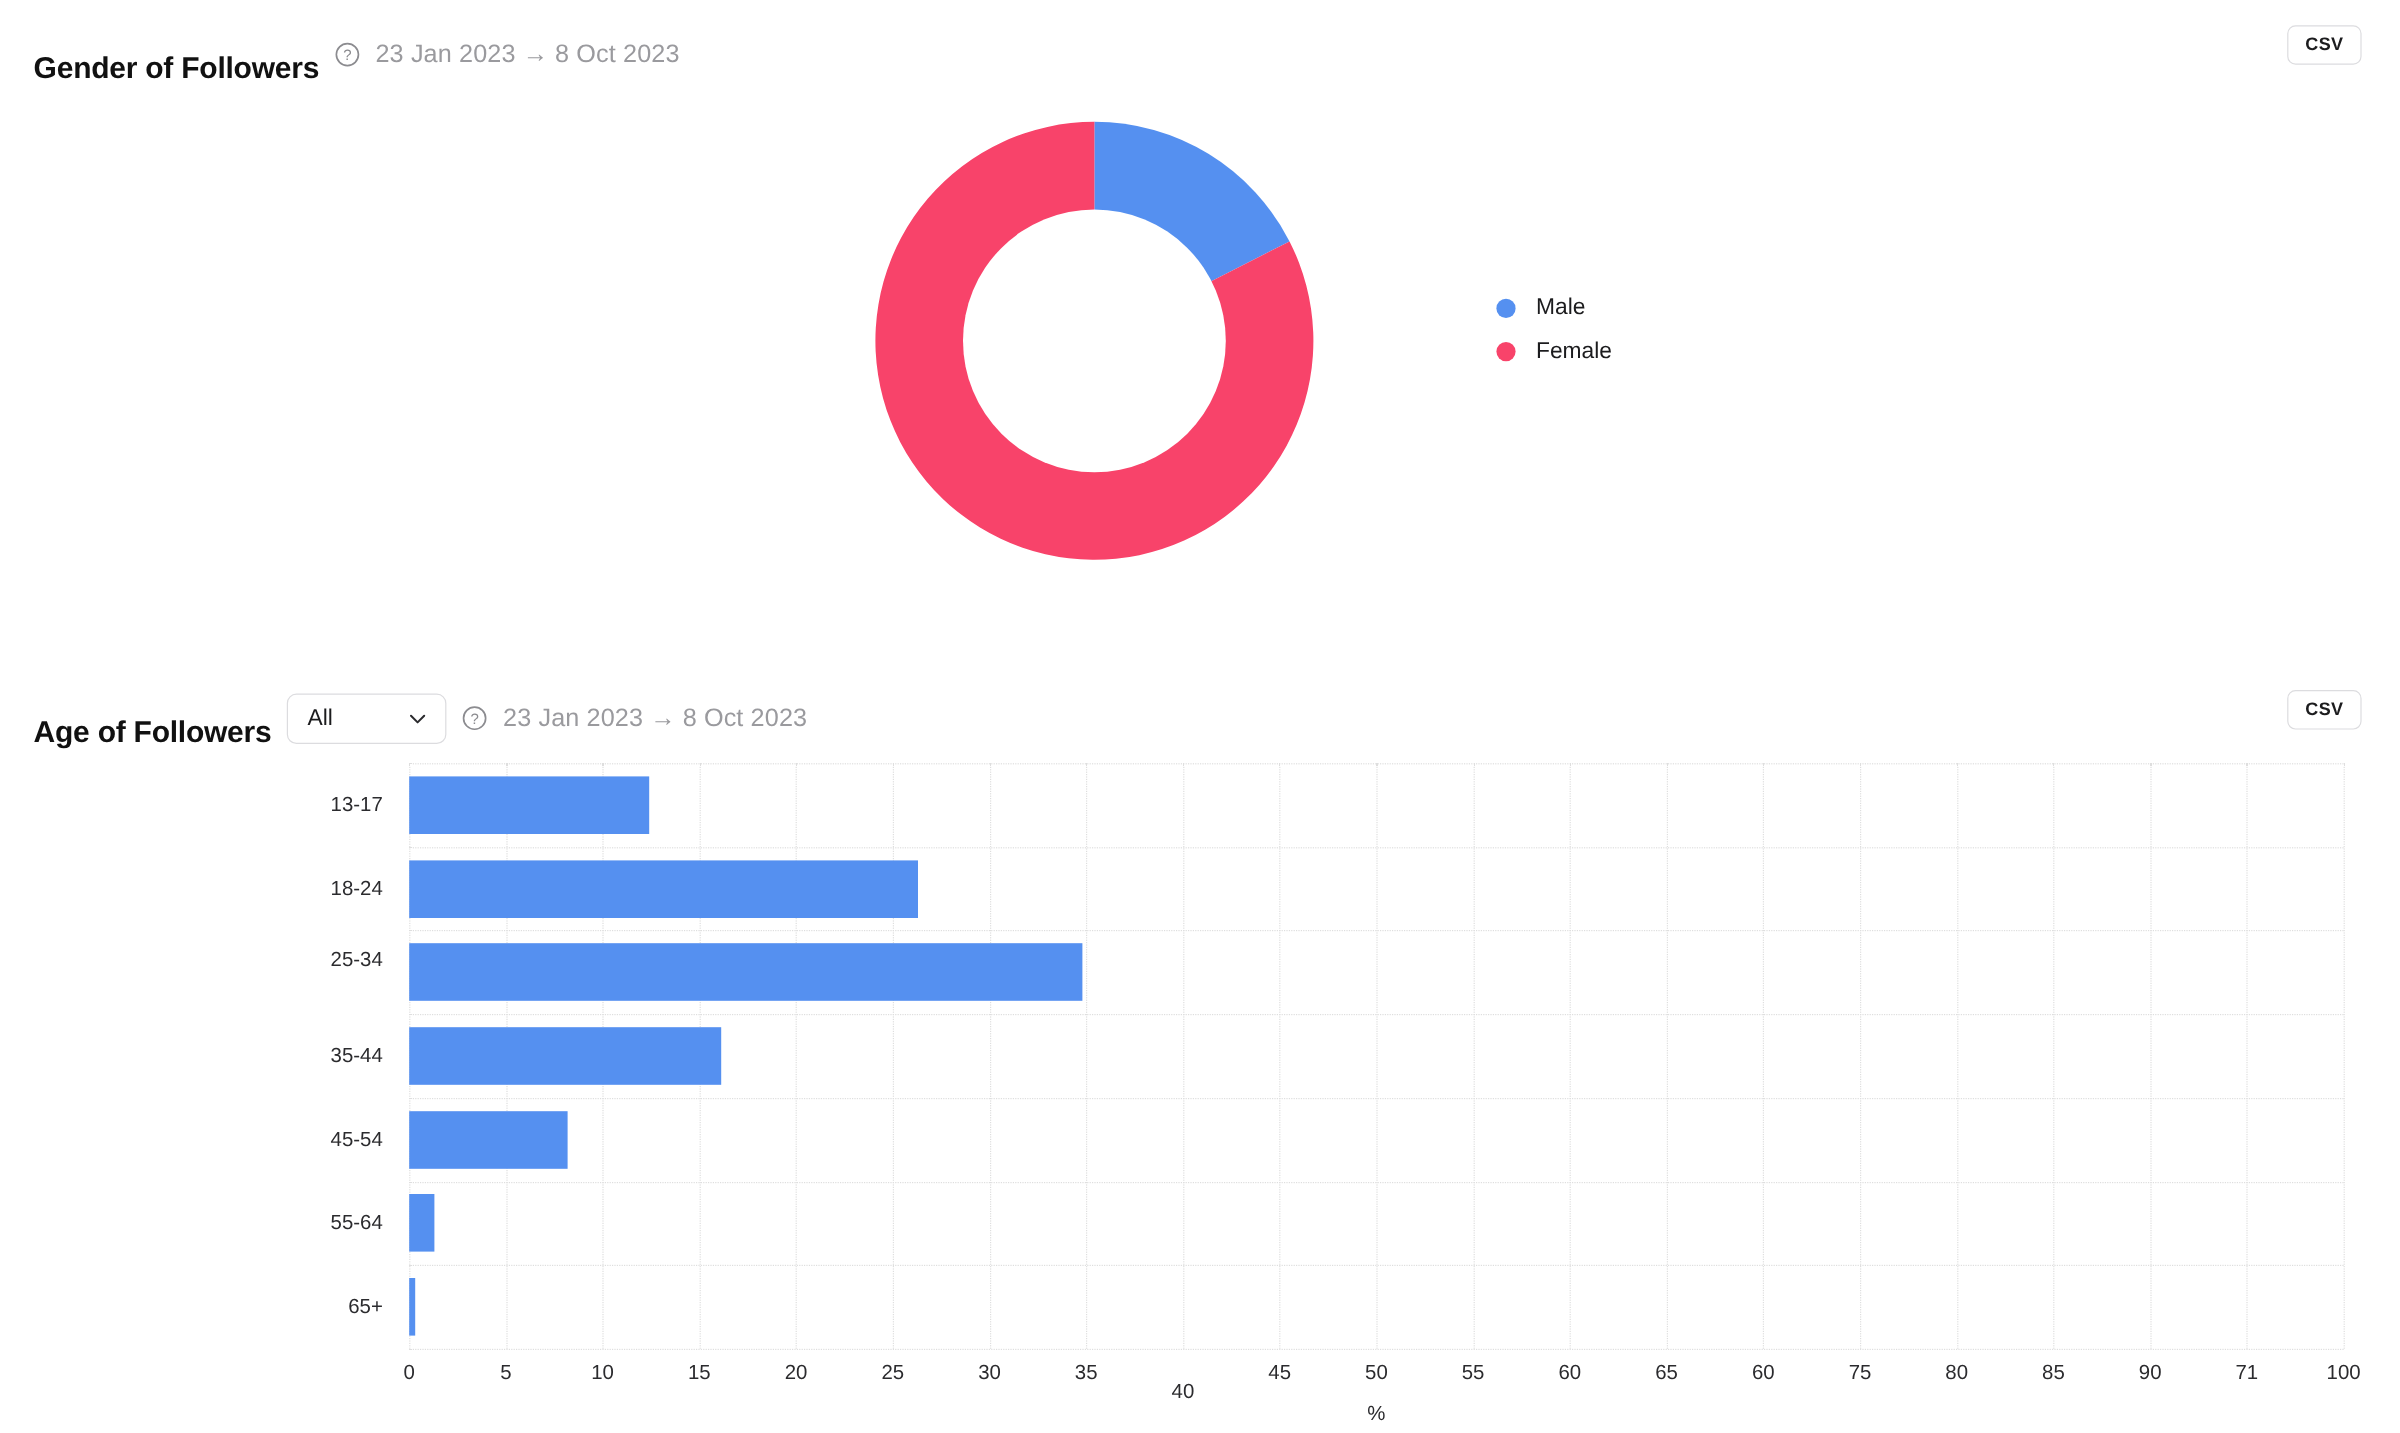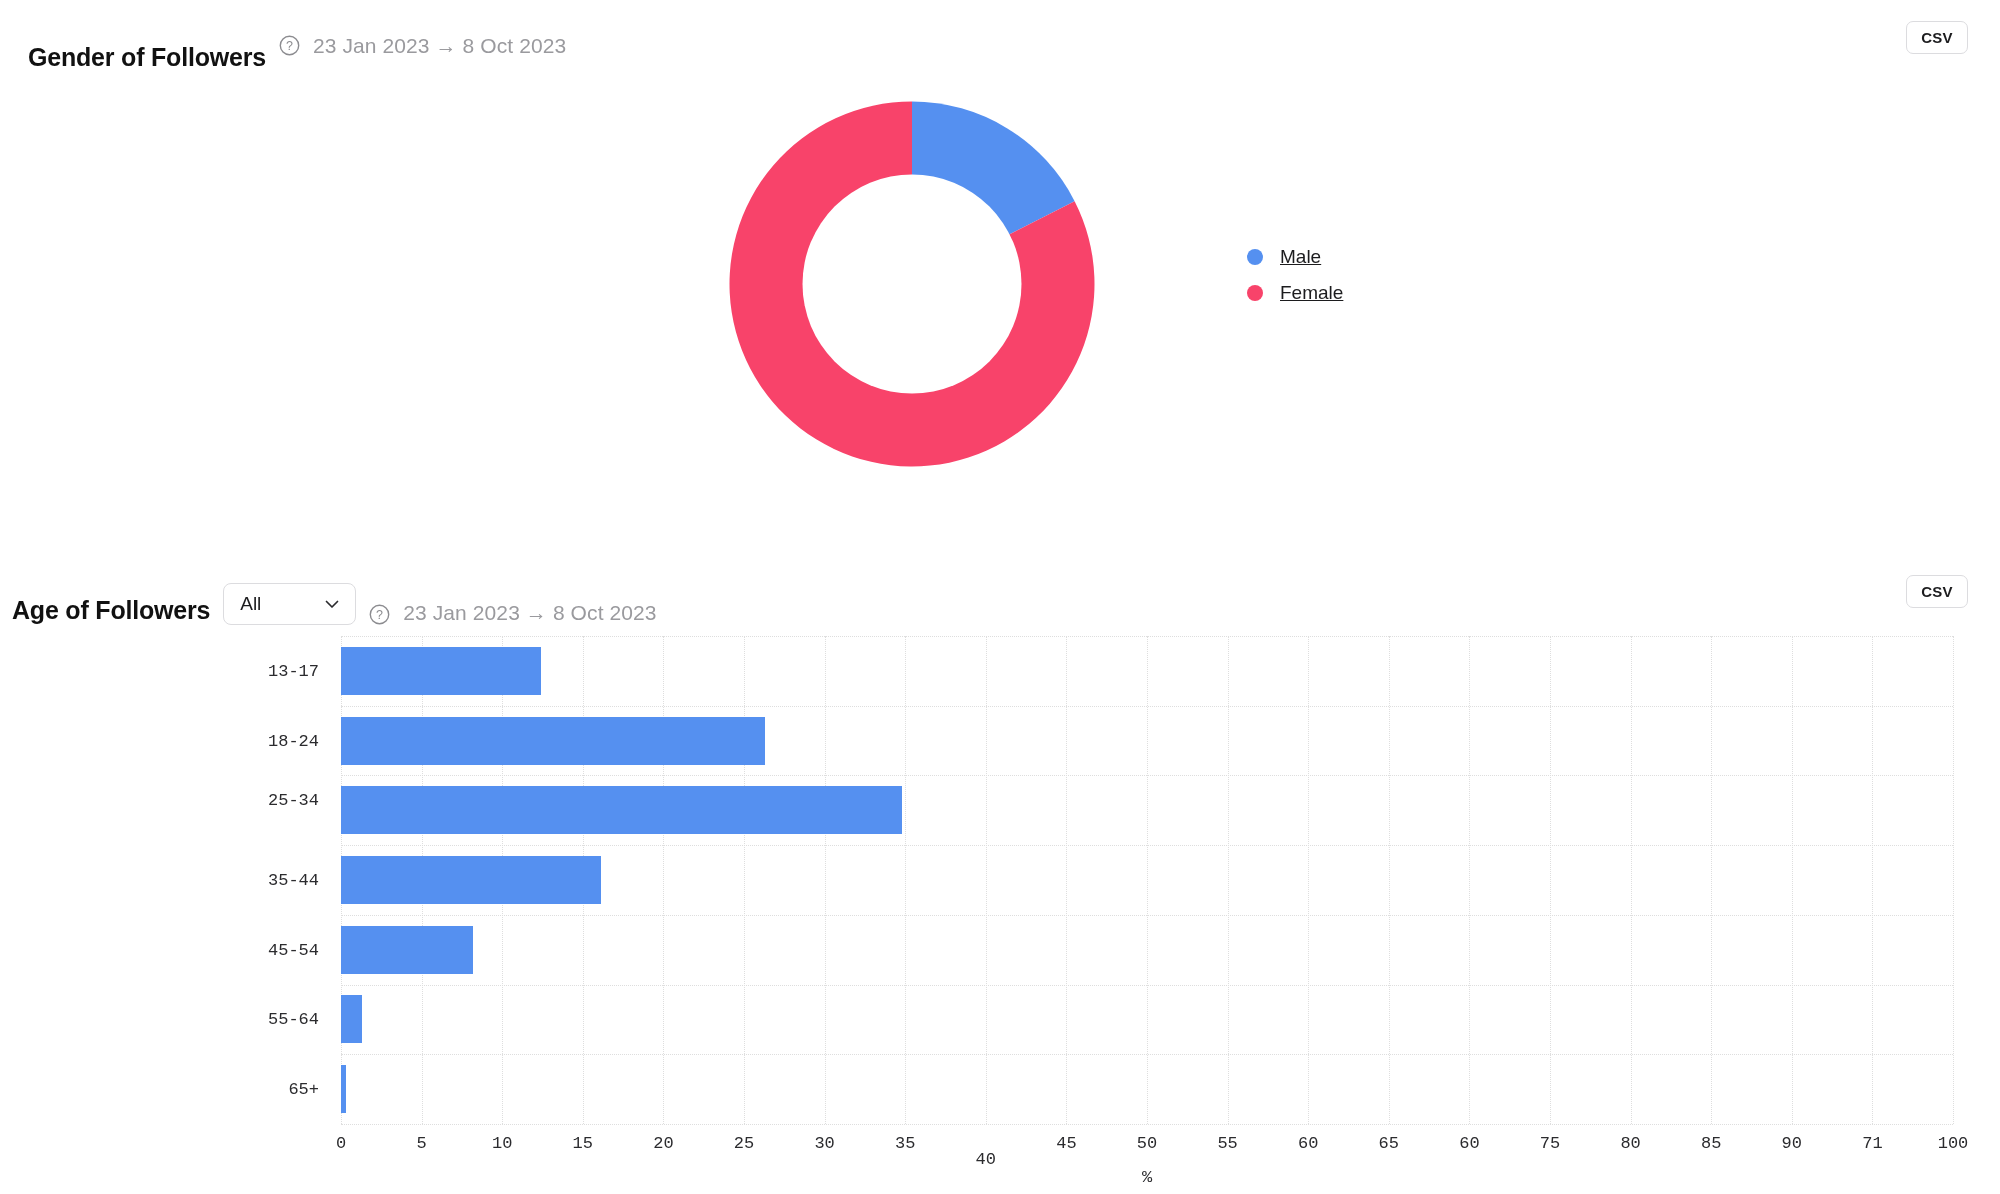--- a/index.html
+++ b/index.html
@@ -79,24 +79,24 @@
   }
   .chevron { width: 20px; height: 20px; display:block; }
 
   
   .donut-wrap { position: absolute; left: 728px; top: 100px; width: 368px; height: 368px; }
   .donut-wrap svg { display: block; }
 
   .legend { position: absolute; left: 1247px; top: 239px; }
   .legend-row { display: flex; align-items: center; height: 36px; gap: 17px; }
   .legend-dot { width: 16px; height: 16px; border-radius: 50%; flex: 0 0 auto; }
-  .legend-label { font-size: 19px; color: #1c1c1e; text-decoration: underline; }
-
-  
-  .chart { position: absolute; left: 0; top: 636px; width: 1932px; height: 558px; font-family: Liberation Mono, monospace; }
+  .legend-label { font-size: 19px; color: #1c1c1e; }
+
+  
+  .chart { position: absolute; left: 0; top: 636px; width: 1932px; height: 558px; }
   .plot {
     position: absolute;
     left: 341px; top: 0;
     width: 1612px; height: 488px;
   }
   .gridlines { position: absolute; inset: 0; }
   .vline {
     position: absolute; top: 0; bottom: 0;
     width: 1px;
     border-left: 1px dotted #dedede;
@@ -174,21 +174,21 @@
     <div class="legend-row">
       <span class="legend-dot" style="background:#5590f0;"></span>
       <span class="legend-label">Male</span>
     </div>
     <div class="legend-row">
       <span class="legend-dot" style="background:#f8436a;"></span>
       <span class="legend-label">Female</span>
     </div>
   </div>
 
-  <div class="section-head" style="left:12px; top:572px;align-items:flex-end;">
+  <div class="section-head" style="left:28px; top:572px;">
     <span class="section-title">Age of Followers</span>
     <div class="dropdown">
       <span class="dropdown-value">All</span>
       <span>
         <svg class="chevron" viewBox="0 0 20 20">
           <path d="M4.5 7.5 L10 13 L15.5 7.5" fill="none" stroke="#2b2b2e" stroke-width="1.7" stroke-linecap="round" stroke-linejoin="round"></path>
         </svg>
       </span>
     </div>
     <span class="help-icon">

